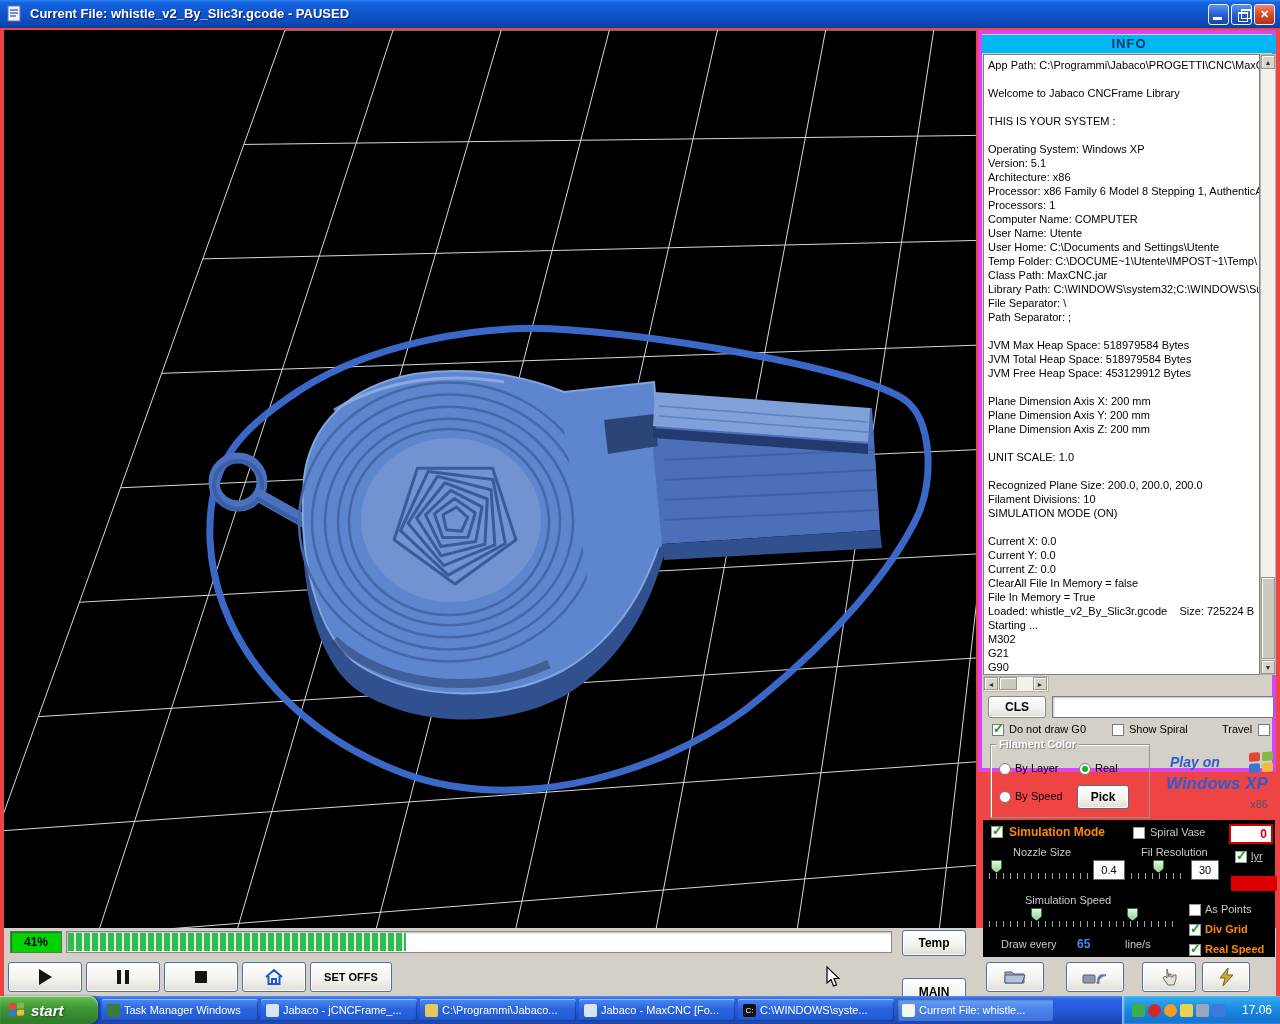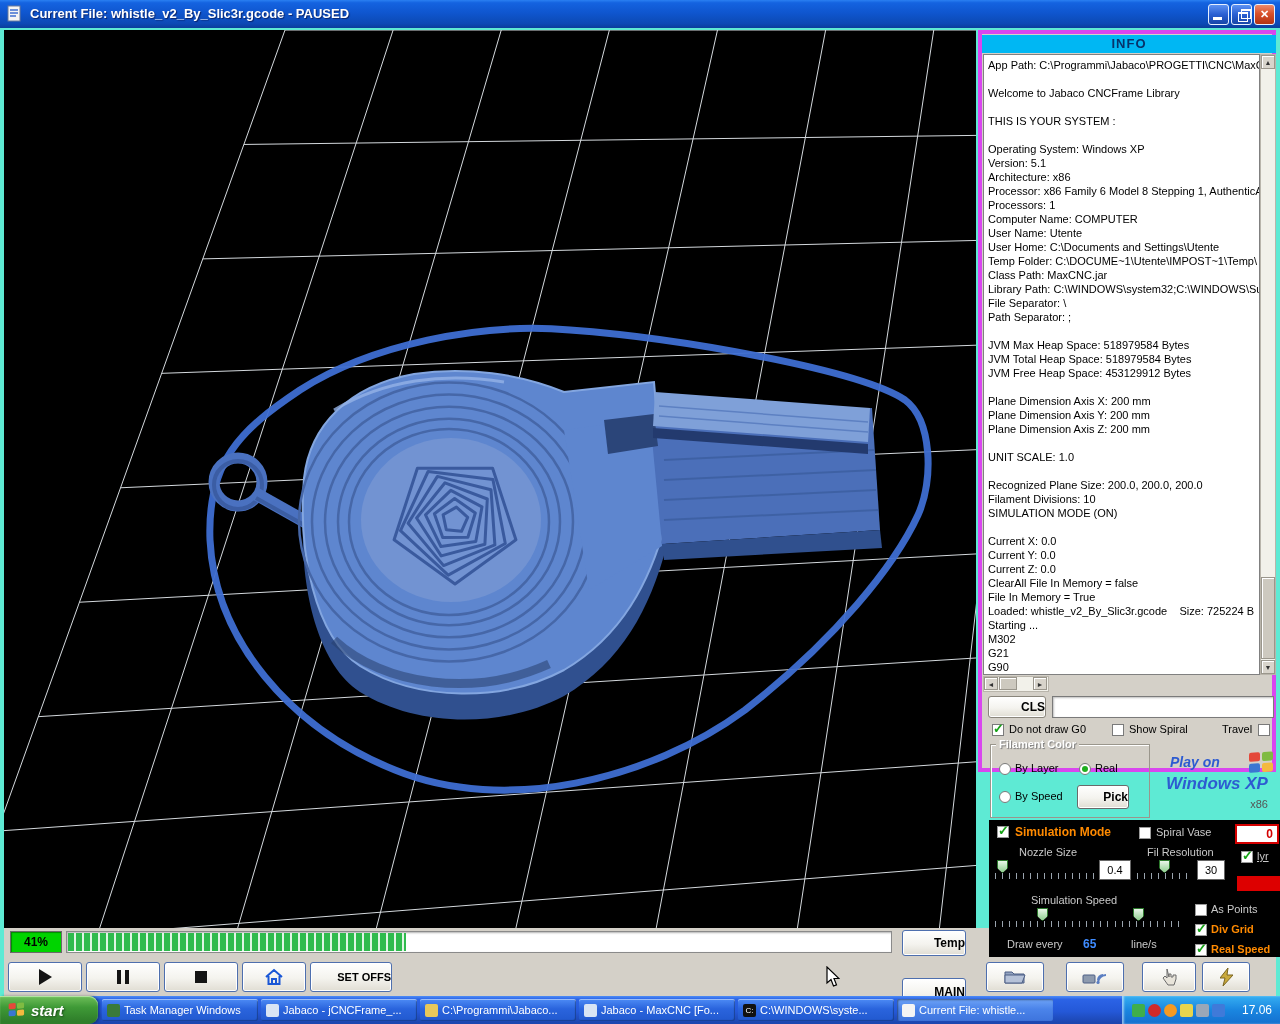--- a/index.html
+++ b/index.html
@@ -1,18 +1,18 @@
 <!DOCTYPE html>
 <html><head>
 <meta charset="utf-8">
 <style>
   * { margin:0; padding:0; box-sizing:border-box; }
   html,body { width:1280px; height:1024px; overflow:hidden; background:#000; }
   body { font-family:"Liberation Sans", sans-serif; }
-  .screen { position:relative; width:1280px; height:1024px; background:#5eead4; overflow:hidden; }
+  .screen { position:relative; width:1280px; height:1024px; background:#ef4444; overflow:hidden; }
 
   
   .titlebar { position:absolute; left:0; top:0; width:1280px; height:28px;
     background:linear-gradient(180deg,#2a80f2 0%,#1463e0 10%,#0f56cf 45%,#0c49b4 85%,#0a3d9b 100%); }
   .title-icon { position:absolute; left:6px; top:5px; width:18px; height:18px; }
   .title-text { position:absolute; left:30px; top:0; height:28px; line-height:28px;
     color:#fff; font-size:13px; font-weight:bold; text-shadow:1px 1px 1px #0a246a; white-space:nowrap; }
   .win-btns { position:absolute; right:5px; top:4px; display:flex; gap:2px; }
   .win-btn { width:21px; height:21px; border-radius:3px; border:1px solid #e6f0ff;
     background:linear-gradient(180deg,#5d92f2,#2a5fd2 50%,#1747a8); position:relative; cursor:default; }
@@ -36,21 +36,21 @@
     border:1px solid #6a6a6a; box-shadow:inset 1px 1px 1px rgba(0,0,0,.35); color:#000; font-size:12px;
     font-weight:bold; text-align:center; line-height:20px; }
   .pbar { position:absolute; left:66px; top:931px; width:826px; height:22px; background:#fff;
     border:1px solid #8a8a8a; box-shadow:inset 1px 1px 2px rgba(0,0,0,.3); }
   .pfill { position:absolute; left:1px; top:1px; bottom:1px; width:41%;
     background:repeating-linear-gradient(90deg,#2fbb4d 0 6px,#dff5e4 6px 8px); }
 
   
   .btn-xp { position:absolute; background:linear-gradient(180deg,#ffffff,#f4f3ee 55%,#e0ddd3);
     border:1px solid #4e6fae; border-radius:3px; box-shadow:inset 0 0 0 1px #fff;
-    color:#000; font-size:12px; font-weight:bold; text-align:right; cursor:default; }
+    color:#000; font-size:12px; font-weight:bold; text-align:center; cursor:default; }
   .media { display:flex; align-items:center; justify-content:center; }
   .icon-play { width:0; height:0; border-left:13px solid #141414; border-top:8px solid transparent; border-bottom:8px solid transparent; }
   .icon-pause { width:12px; height:14px; border-left:4px solid #141414; border-right:4px solid #141414; }
   .icon-stop { width:12px; height:12px; background:#141414; }
 
   
   .panel { position:absolute; left:978px; top:30px; width:298px; height:742px; background:#d4d0c8;
     border:4px solid #d946ef; }
   .info-hd { position:absolute; left:0; top:1px; width:294px; height:18px; background:#00b7f3;
     color:#06336b; font-weight:bold; font-size:13px; text-align:center; line-height:18px; letter-spacing:1px; }
@@ -81,21 +81,21 @@
   .group-title { position:absolute; top:-7px; left:5px; background:#d4d0c8; padding:0 3px;
     font-size:11px; font-weight:bold; color:#fff; text-shadow:1px 1px 1px #7a7a7a; white-space:nowrap; }
   .pick-btn { left:86px; top:40px; width:52px; height:24px; line-height:22px; border-color:#6a6a6a; }
 
   .playon { position:absolute; left:182px; top:716px; width:112px; height:70px; }
   .playon .l1 { position:absolute; left:6px; top:4px; font-style:italic; font-weight:bold; font-size:14px; color:#2d5bd1; }
   .playon .l2 { position:absolute; left:2px; top:24px; font-style:italic; font-weight:bold; font-size:17px; color:#2d5bd1; white-space:nowrap; }
   .playon .arch { position:absolute; right:8px; top:48px; font-size:11px; color:#555; }
   .playon svg { position:absolute; right:0; top:0; }
 
-  .black-sec { position:absolute; left:7px; top:786px; width:292px; height:137px; background:#000; color:#d6d6d6; }
+  .black-sec { position:absolute; left:1px; top:786px; width:292px; height:137px; background:#000; color:#d6d6d6; }
   .black-sec .cb { background:#fff; border-color:#9a9a9a; }
   .bs-label { position:absolute; font-size:11px; color:#c9c9c9; white-space:nowrap; }
   .orange { color:#ff8a00; font-weight:bold; }
   .counter { position:absolute; left:246px; top:4px; width:44px; height:20px; background:#fff; border:2px solid #d40000;
     color:#d40000; font-size:12px; font-weight:bold; text-align:right; line-height:16px; padding-right:4px; }
   .slider { position:absolute; height:20px; }
   .thumb { position:absolute; top:0; width:11px; height:13px; background:linear-gradient(#eaf6ea,#8fcf8f);
     border:1px solid #2d7a2d; clip-path:polygon(0 0,100% 0,100% 62%,50% 100%,0 62%); }
   .ticks { position:absolute; left:0; right:0; bottom:1px; height:6px;
     background:repeating-linear-gradient(90deg,#9aa4ae 0 1px,transparent 1px 7px); }

